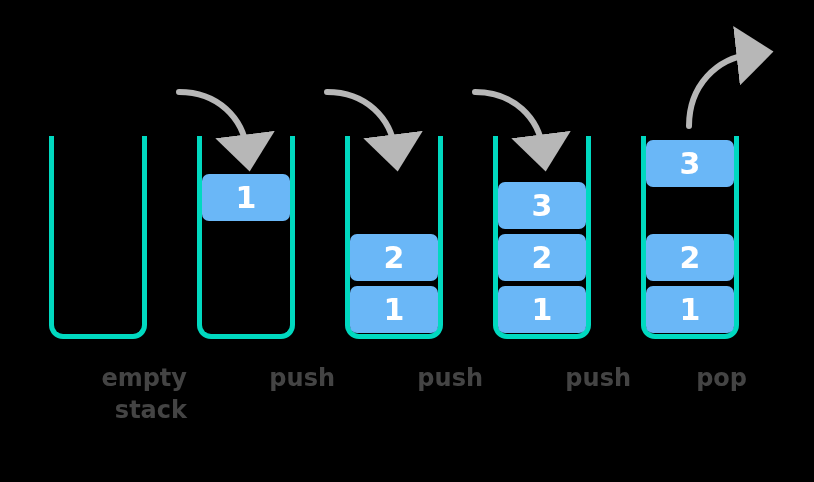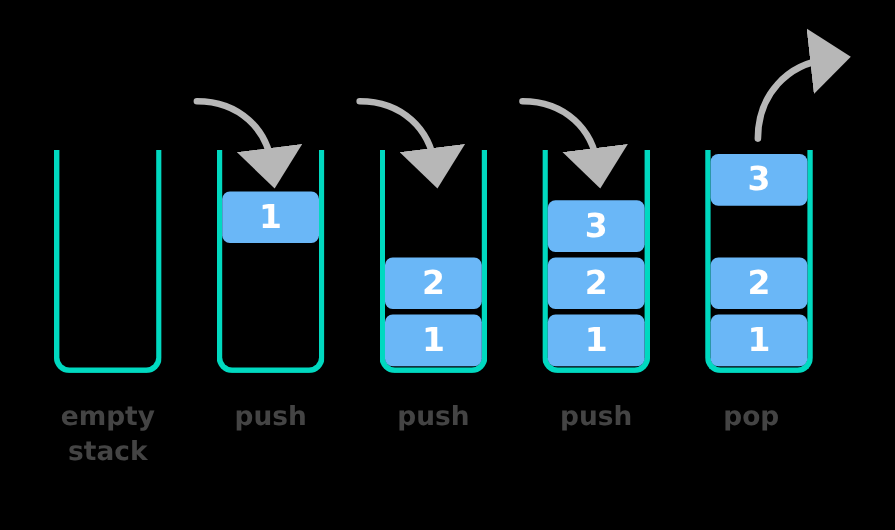--- a/index.html
+++ b/index.html
@@ -41,21 +41,21 @@
     display: flex;
     align-items: center;
     justify-content: center;
     line-height: 1;
   }
   .caption {
     position: absolute;
     color: var(--graytext);
     font-weight: bold;
     font-size: 24px;
-    text-align: center;
+    text-align: right;
     line-height: 1.35;
     white-space: pre-line;
   }
   .arrow-layer {
     position: absolute;
     left: 0;
     top: 0;
     width: 814px;
     height: 482px;
     pointer-events: none;
@@ -91,21 +91,21 @@
     <div class="cell" style="left:498px; top:234px; width:88px; height:47px;">2</div>
     <div class="cell" style="left:498px; top:286px; width:88px; height:47px;">1</div>
     <div class="caption" style="left:453px; top:362px; width:178px;">push</div>
   </div>
 
   <div class="stack-group">
     <div class="container-u" style="left:641px; top:136px; width:98px; height:203px;"></div>
     <div class="cell" style="left:646px; top:140px; width:88px; height:47px;">3</div>
     <div class="cell" style="left:646px; top:234px; width:88px; height:47px;">2</div>
     <div class="cell" style="left:646px; top:286px; width:88px; height:47px;">1</div>
-    <div class="caption" style="left:594px; top:362px; width:178px;">pop</div>
+    <div class="caption" style="left:569px; top:362px; width:178px;">pop</div>
   </div>
 
   <svg class="arrow-layer" viewBox="0 0 814 482">
     <defs>
       <marker id="ah-down" markerWidth="10" markerHeight="10" refX="2.6" refY="5" orient="auto" markerUnits="strokeWidth">
         <path d="M 0 0 L 6.2 5 L 0 10 z" fill="#b7b7b7"></path>
       </marker>
     </defs>
 
     <g>

